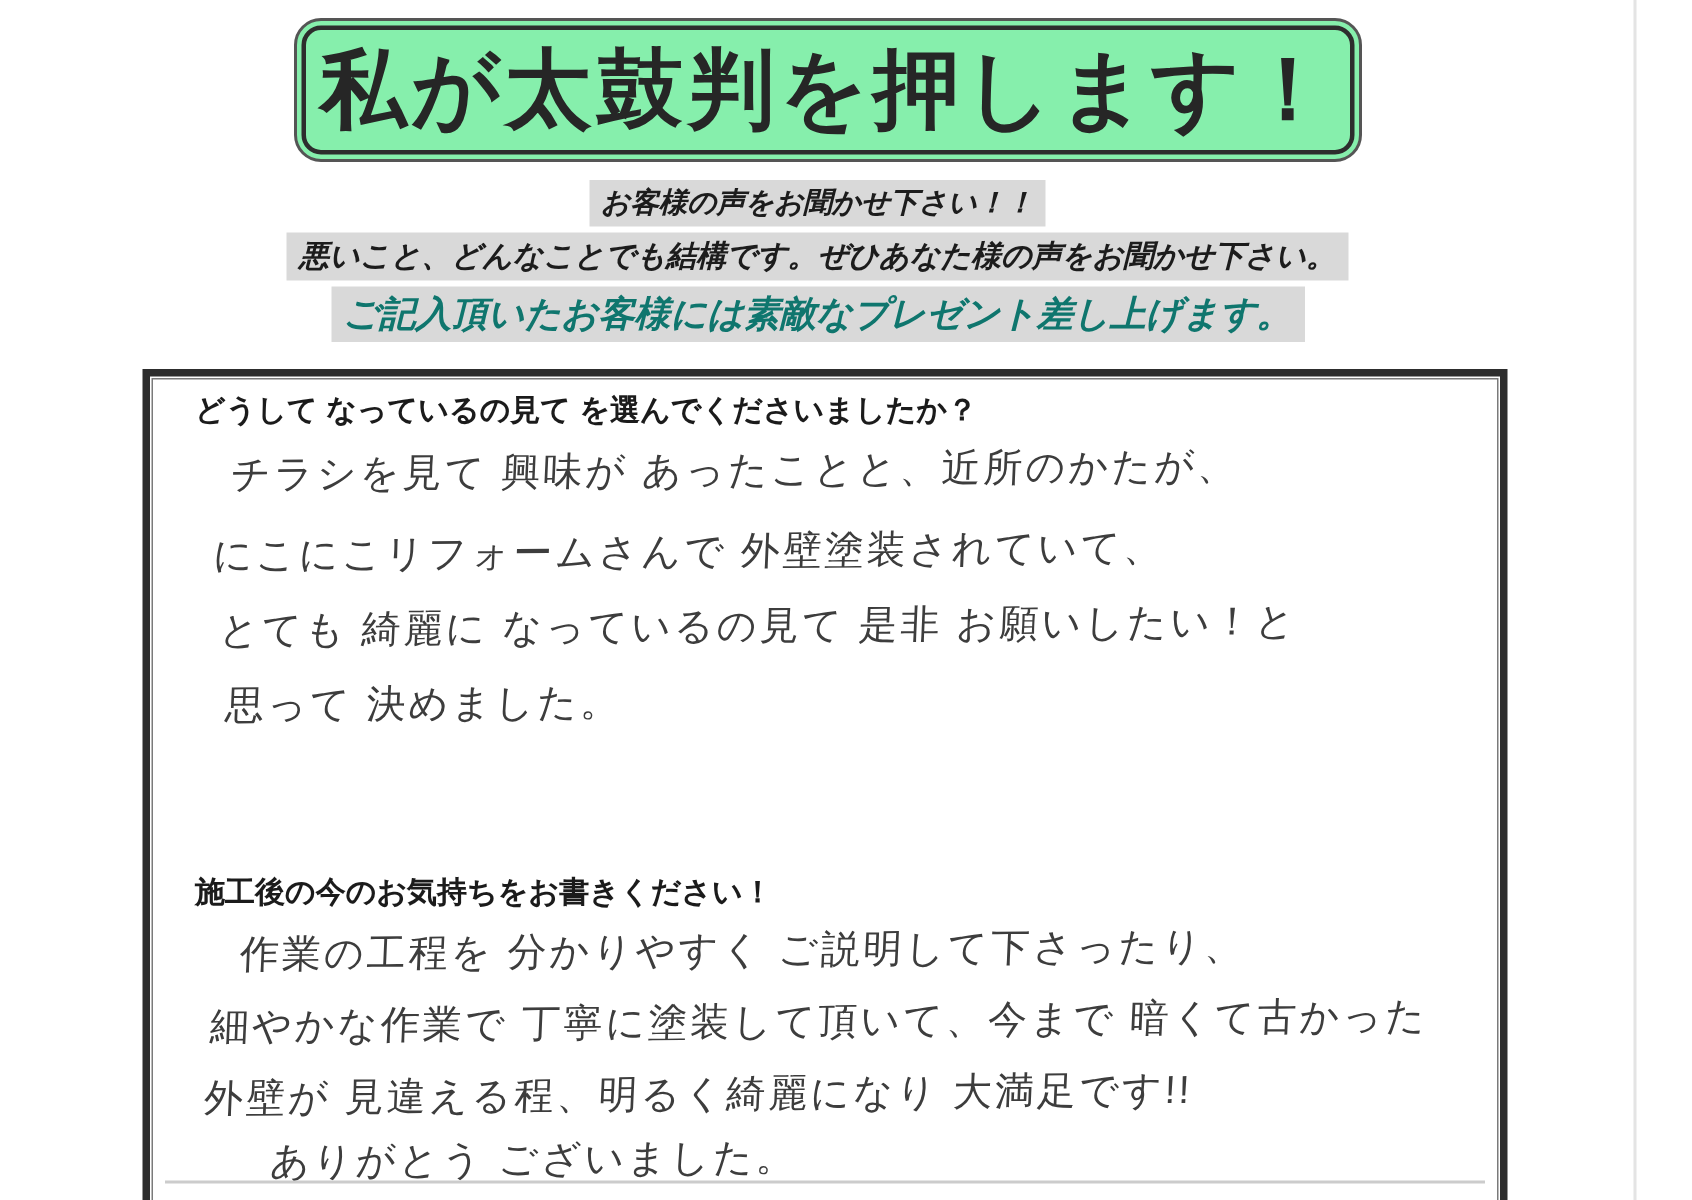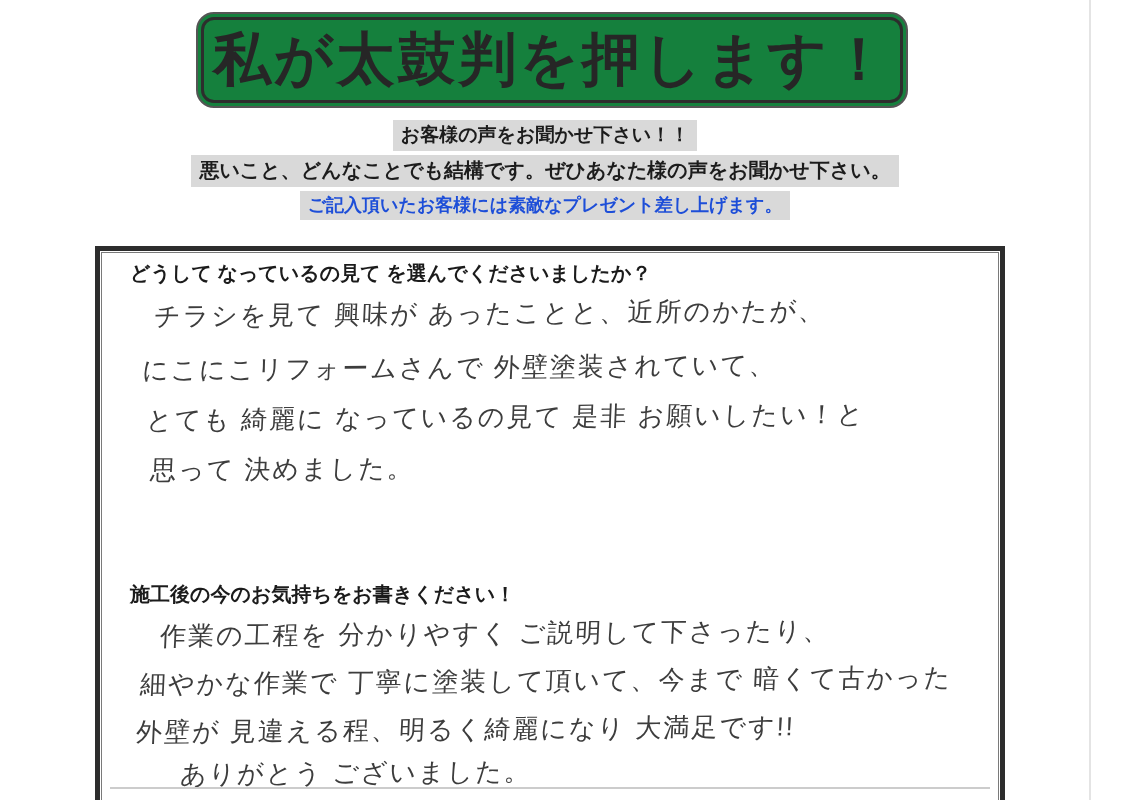--- a/index.html
+++ b/index.html
@@ -20,21 +20,21 @@
   }
   
   .title-box {
     position: absolute;
     left: 196px; top: 12px;
     width: 712px; height: 96px;
     border: 2px solid #555;
     border-radius: 18px;
     padding: 3px;
     box-sizing: border-box;
-    background: #15803d;
+    background: #86efac;
   }
   .title-box-inner {
     width: 100%; height: 100%;
     border: 3px solid #2d2d2d;
     border-radius: 13px;
     box-sizing: border-box;
     display: flex; align-items: center; justify-content: center;
   }
   .page-title {
     font-family: "DejaVu Serif", "Liberation Serif", serif;
@@ -43,36 +43,37 @@
     letter-spacing: 3px;
     color: #262626;
     white-space: nowrap;
   }
   
   .intro {
     position: absolute;
     left: 0; top: 120px;
     width: 1090px;
     text-align: center;
+    font-style: italic;
   }
   .intro-line {
     display: block;
     margin: 0 auto 4px auto;
   }
   .hl {
     display: inline-block;
     background: #d9d9d9;
     padding: 2px 8px 3px 8px;
     font-weight: bold;
     color: #1c1c1c;
     white-space: nowrap;
   }
   .hl.sz1 { font-size: 19px; }
   .hl.sz2 { font-size: 20px; }
-  .hl.red { font-size: 18px; color: #1d4ed8; }
+  .hl.red { font-size: 24px; color: #0f766e; }
   
   .big-box {
     position: absolute;
     left: 95px; top: 246px;
     width: 910px; height: 572px;
     border: 5px solid #2d2d2d;
     box-sizing: border-box;
     background: #fff;
   }
   .big-box-inner {

